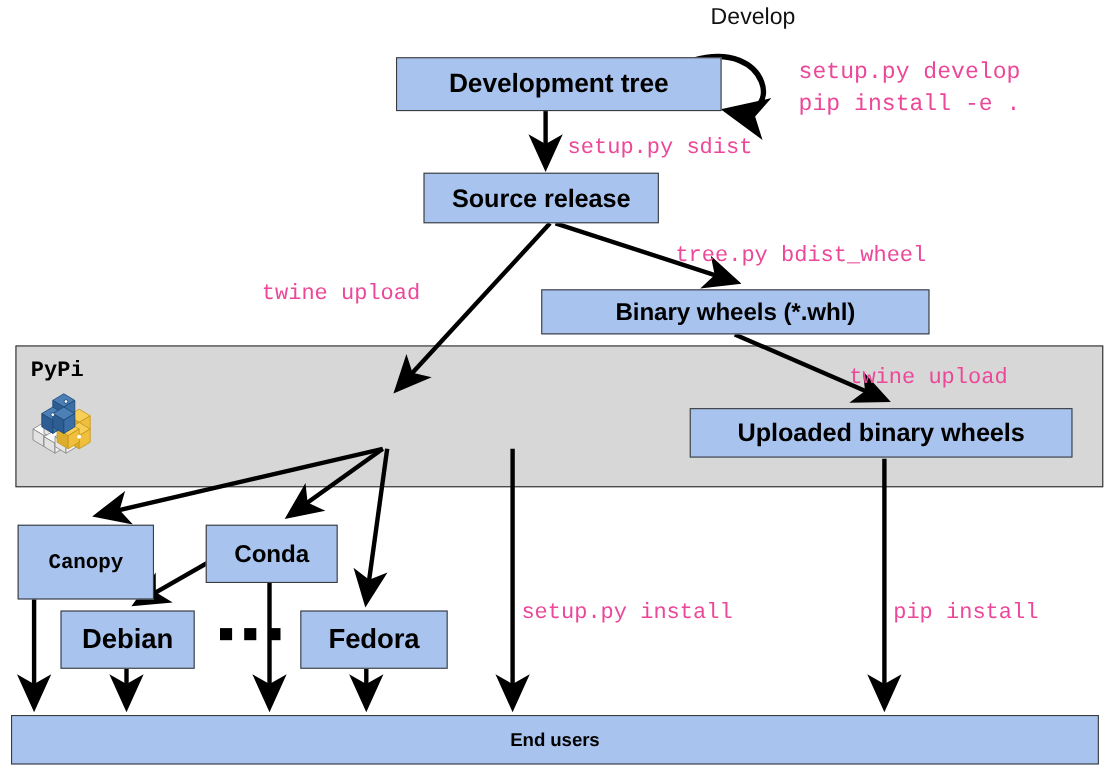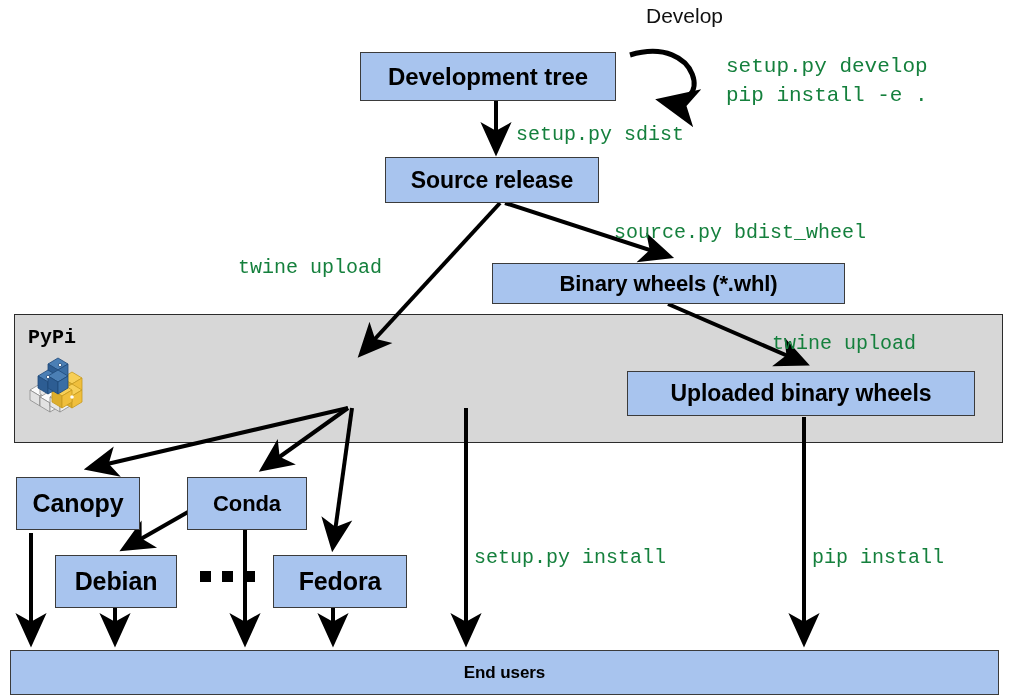--- a/index.html
+++ b/index.html
@@ -49,21 +49,21 @@
     position: absolute;
     font-weight: bold;
     font-size: 20px;
     color: #000000;
     font-family: "Liberation Sans", sans-serif;
   }
   .mono-label {
     position: absolute;
     font-family: "Liberation Mono", monospace;
     font-size: 20px;
-    color: #15803d;
+    color: #ec4899;
     white-space: pre;
     line-height: 26px;
   }
   .sans-label {
     position: absolute;
     font-family: "Liberation Sans", sans-serif;
     font-size: 20px;
     color: #111111;
     white-space: pre;
   }
@@ -175,30 +175,30 @@
       <line x1="115" y1="608" x2="115" y2="641" marker-end="url(#ah)"></line>
 
       <line x1="333" y1="608" x2="333" y2="641" marker-end="url(#ah)"></line>
 
       <line x1="466" y1="408" x2="466" y2="641" marker-end="url(#ah)"></line>
 
       <line x1="804" y1="417" x2="804" y2="641" marker-end="url(#ah)"></line>
     </g>
   </svg>
 
-  <div class="node" style="left:360px; top:52px; width:256px; height:49px; font-size:24px;">Development  tree</div>
+  <div class="node" style="left:360px; top:52px; width:296px; height:49px; font-size:24px;">Development  tree</div>
 
   <div class="node" style="left:385px; top:157px; width:214px; height:46px; font-size:23px;">Source release</div>
 
   <div class="node" style="left:492px; top:263px; width:353px; height:41px; font-size:22px;">Binary wheels (*.whl)</div>
 
 
   <div class="node" style="left:627px; top:371px; width:348px; height:45px; font-size:23px;">Uploaded binary wheels</div>
 
-  <div class="node" style="left:16px; top:477px; width:124px; height:53px; font-size:25px;">Canopy</div>
+  <div class="node" style="left:16px; top:477px; width:124px; height:68px; font-size:19px;font-family:Liberation Mono, monospace;">Canopy</div>
 
   <div class="node" style="left:187px; top:477px; width:120px; height:53px; font-size:22px;">Conda</div>
 
   <div class="node" style="left:55px; top:555px; width:122px; height:53px; font-size:25px;">Debian</div>
 
   <div class="node" style="left:273px; top:555px; width:134px; height:53px; font-size:25px;">Fedora</div>
 
   <div class="node" style="left:10px; top:650px; width:989px; height:45px; font-size:17px;">End users</div>
 
   <div class="dots" style="left:200px; top:571px;">
@@ -206,21 +206,21 @@
       <i></i>
       <i></i>
   </div>
 
   <div class="sans-label" style="left:646px; top:4px; font-size:21px;">Develop</div>
 
   <div class="mono-label" style="left:726px; top:52px; font-size:21px; line-height:29px;">setup.py develop<br>pip install -e .</div>
 
   <div class="mono-label" style="left:516px; top:122px;">setup.py sdist</div>
 
-  <div class="mono-label" style="left:614px; top:220px;">source.py bdist_wheel</div>
+  <div class="mono-label" style="left:614px; top:220px;">tree.py bdist_wheel</div>
 
   <div class="mono-label" style="left:238px; top:255px;">twine upload</div>
 
   <div class="mono-label" style="left:772px; top:331px;">twine upload</div>
 
   <div class="mono-label" style="left:474px; top:545px;">setup.py install</div>
 
   <div class="mono-label" style="left:812px; top:545px;">pip install</div>
 
 </div>

